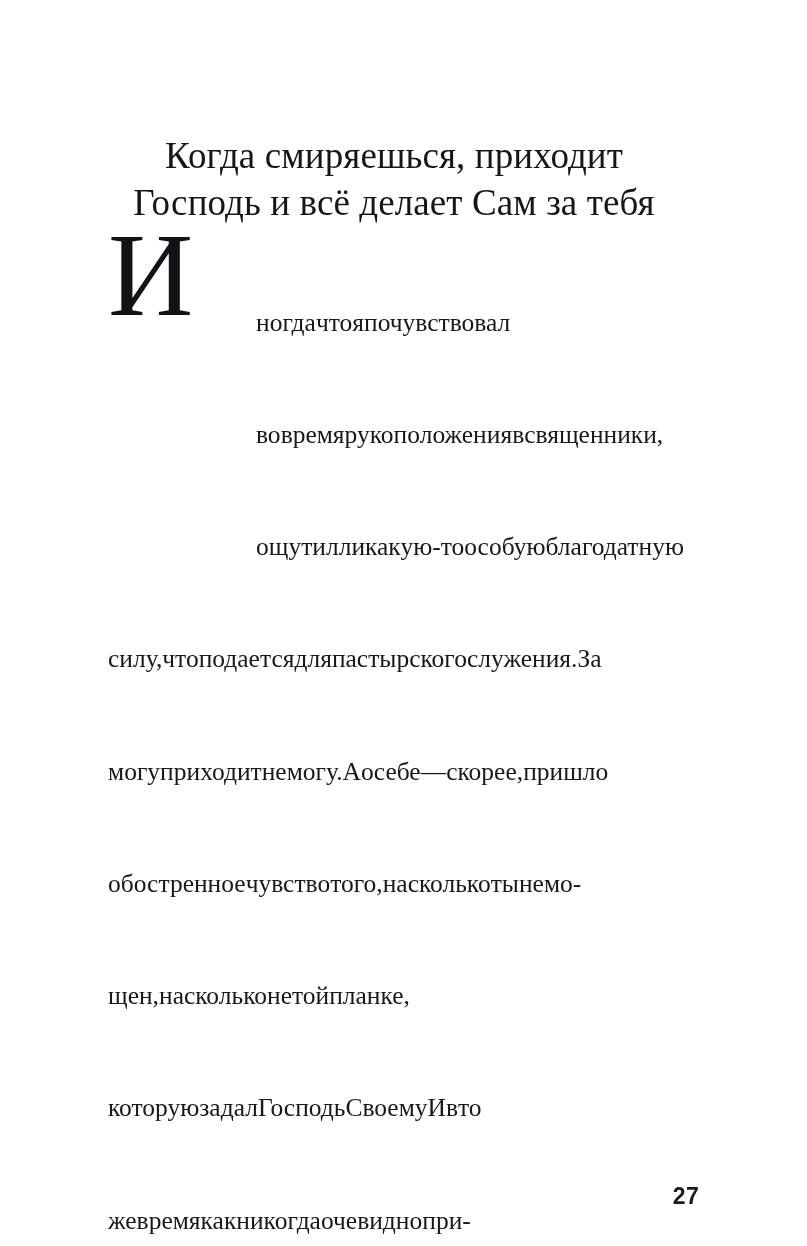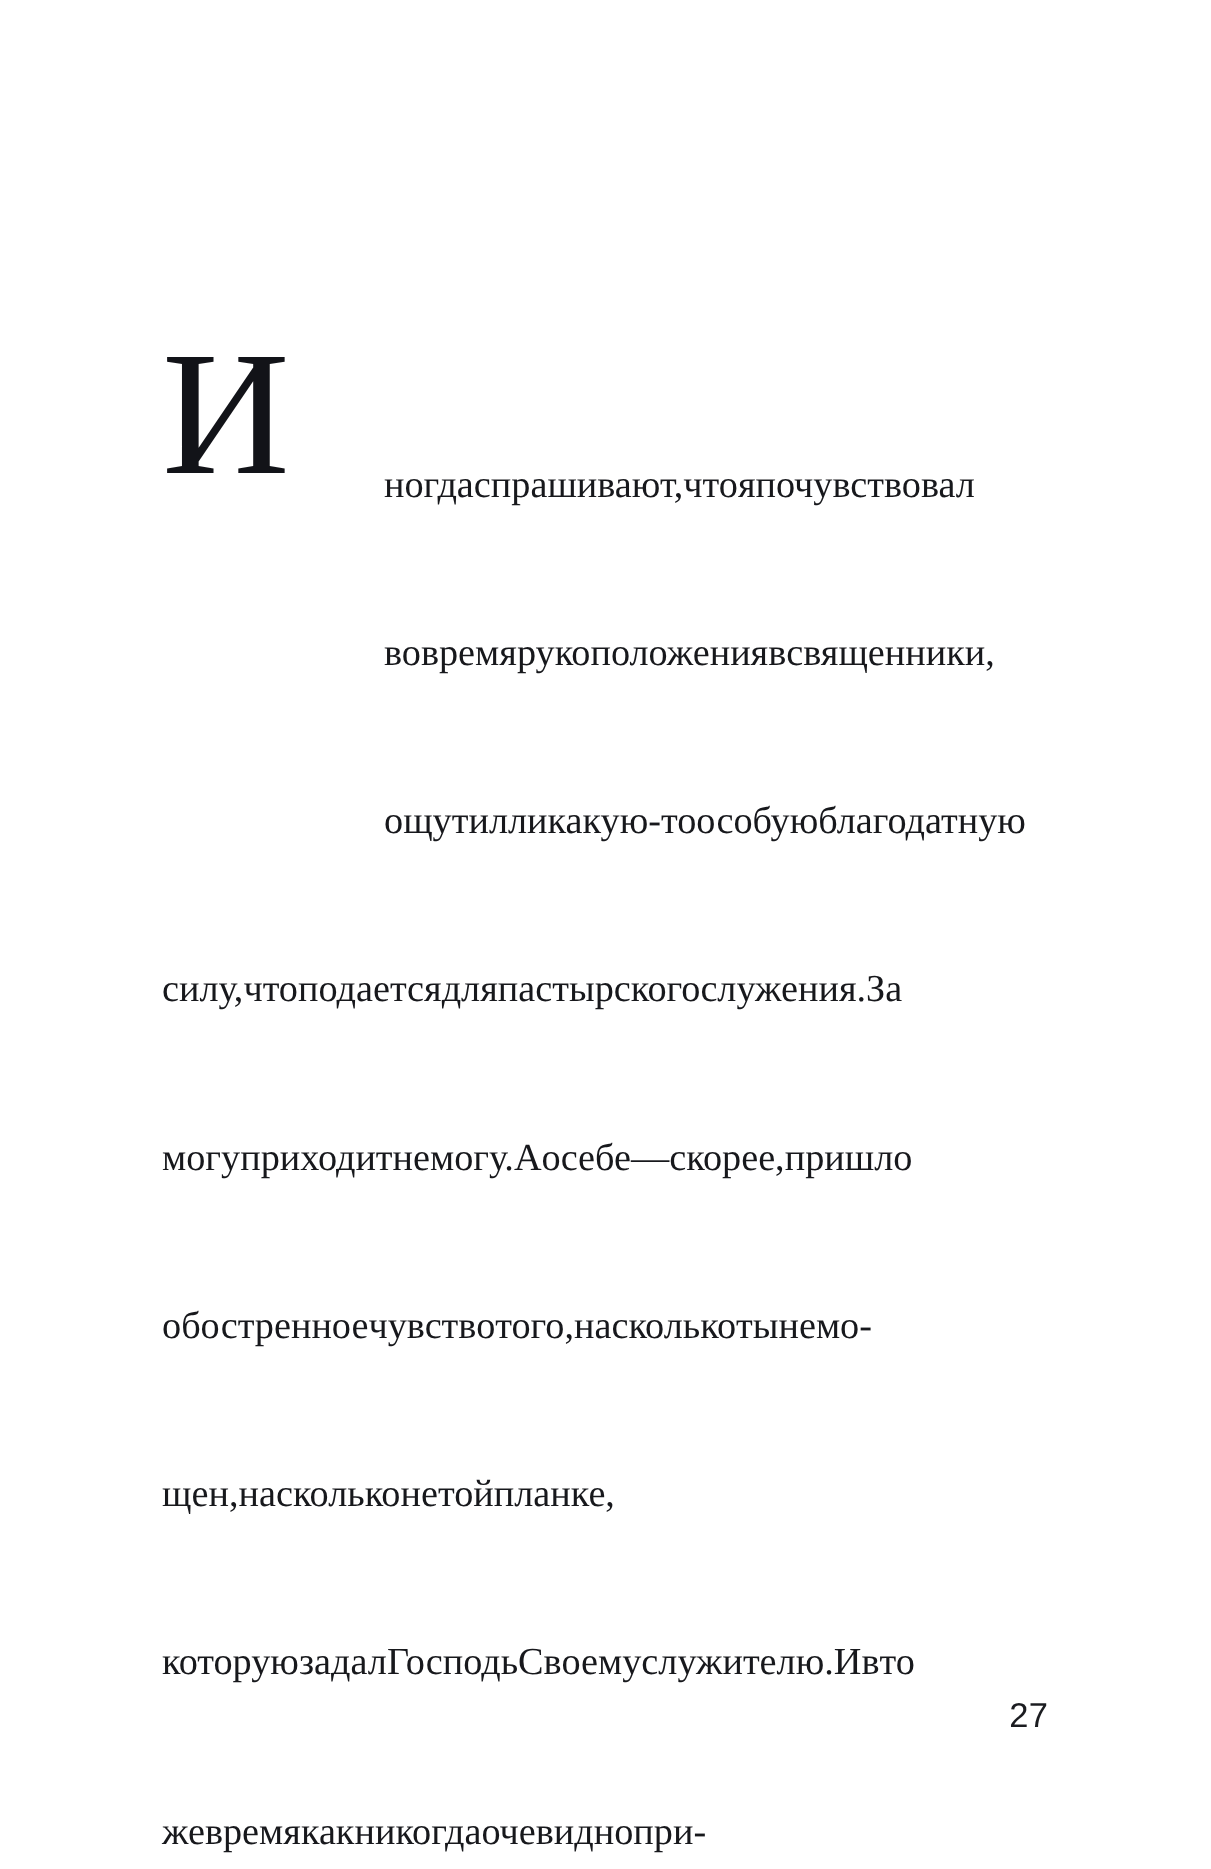--- a/index.html
+++ b/index.html
@@ -85,48 +85,52 @@
     letter-spacing: -1px;
   }
 
   
   .capshift { padding-left: 148px; }
 
   
   .folio {
     position: absolute;
     right: 108px;
-    top: 1129px;
+    top: 1182px;
     font-family: "Liberation Sans", "DejaVu Sans", sans-serif;
     font-size: 23px;
     line-height: 28px;
     color: #1b1c20;
-    font-weight: 400;
+    font-weight: 700;
     letter-spacing: 0.3px;
   }
 </style>
 </head>
 <body>
 
 <div class="page">
 
+  <h1 class="chapter-title">
+    <span class="tline">Когда смиряешься, приходит</span>
+    <span class="tline">Господь и всё делает Сам за тебя</span>
+  </h1>
 
   <div class="body-col">
 
     <span class="dropcap">И</span>
 
     <p class="para">
-      <span class="ln j capshift"><span>ногда</span><span>спрашивают,</span><span>что</span><span>я</span><span>почувствовал</span></span>
+      <span class="ln j capshift"><span>ногда</span><span>что</span><span>я</span><span>почувствовал</span></span>
       <span class="ln j capshift"><span>во</span><span>время</span><span>рукоположения</span><span>в</span><span>священники,</span></span>
       <span class="ln j capshift"><span>ощутил</span><span>ли</span><span>какую-то</span><span>особую</span><span>благодатную</span></span>
       <span class="ln j"><span>силу,</span><span>что</span><span>подается</span><span>для</span><span>пастырского</span><span>служения.</span><span>За</span></span>
       <span class="ln j"><span>могу</span><span>приходит</span><span>не</span><span>могу.</span><span>А</span><span>о</span><span>себе</span><span>—</span><span>скорее,</span><span>пришло</span></span>
       <span class="ln j"><span>обостренное</span><span>чувство</span><span>того,</span><span>насколько</span><span>ты</span><span>немо-</span></span>
       <span class="ln j"><span>щен,</span><span>насколько</span><span>не</span><span>той</span><span>планке,</span></span>
-      <span class="ln j"><span>которую</span><span>задал</span><span>Господь</span><span>Своему</span><span>служителю.</span><span>И</span><span>в</span><span>то</span></span>
+      <span class="ln j"><span>которую</span><span>задал</span><span>Господь</span><span>Своему</span><span>И</span><span>в</span><span>то</span></span>
       <span class="ln j"><span>же</span><span>время</span><span>как</span><span>никогда</span><span>очевидно</span><span>при-</span></span>
       
       
     </p>
 
   </div>
 
   <div class="folio">27</div>
 
 </div>

